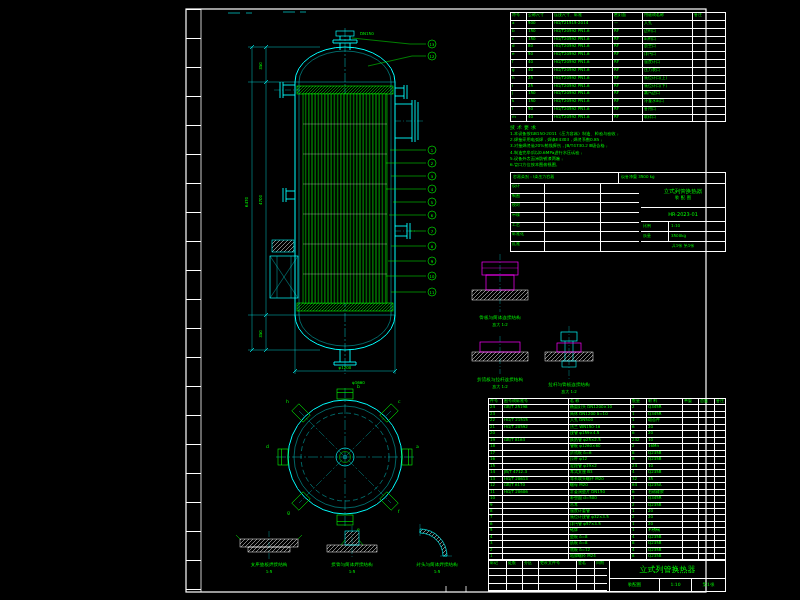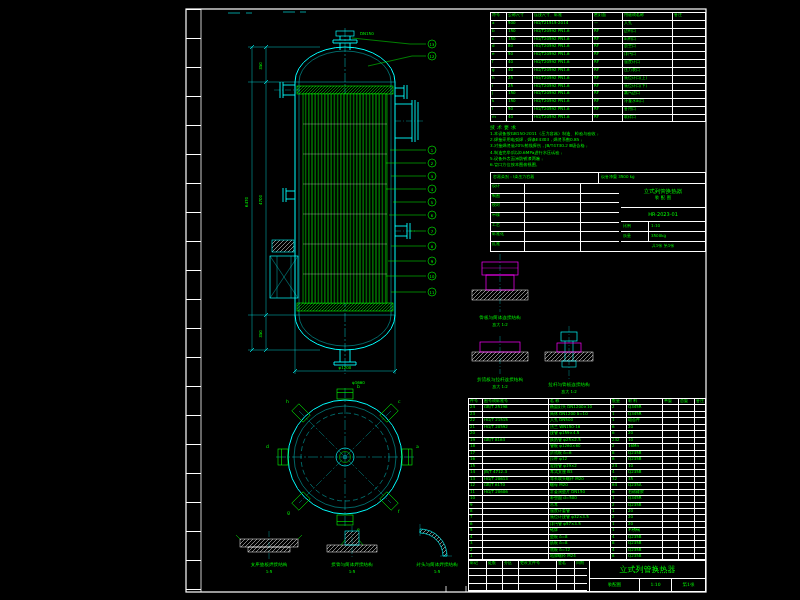--- a/index.html
+++ b/index.html
@@ -4,21 +4,21 @@
 <style>
   html,body{margin:0;padding:0;background:#000;}
   #stage{position:relative;width:800px;height:600px;background:#000;overflow:hidden;
          font-family:"DejaVu Sans",sans-serif;}
   #stage svg{position:absolute;left:0;top:0;}
   svg text{font-family:"DejaVu Sans",sans-serif;stroke:none;}
   .gt{fill:#00ff00;font-size:4px;}
   .gts{fill:#00ff00;font-size:4.6px;}
   .bn{fill:#00ff00;font-size:3.8px;}
 
-  .ov{position:absolute;box-sizing:border-box;}
+  .ov{position:absolute;box-sizing:border-box;margin-left:20px;}
   .dtable{border:1px solid #ffffff;overflow:hidden;}
   .trow{display:grid;grid-template-columns:var(--cols);height:var(--rh);}
   .tcell{border-right:1px solid #ffffff;border-bottom:1px solid #ffffff;color:#00ff00;
          font-size:4px;line-height:1.2;padding:0 1px;overflow:hidden;white-space:nowrap;
          box-sizing:border-box;}
   .tcell:last-child{border-right:none;}
 
   .tech{color:#00ff00;}
   .tech-title{font-size:5px;margin-bottom:1px;letter-spacing:2px;}
   .tline{font-size:4.2px;line-height:6.2px;white-space:nowrap;overflow:hidden;color:#00ff00;}

